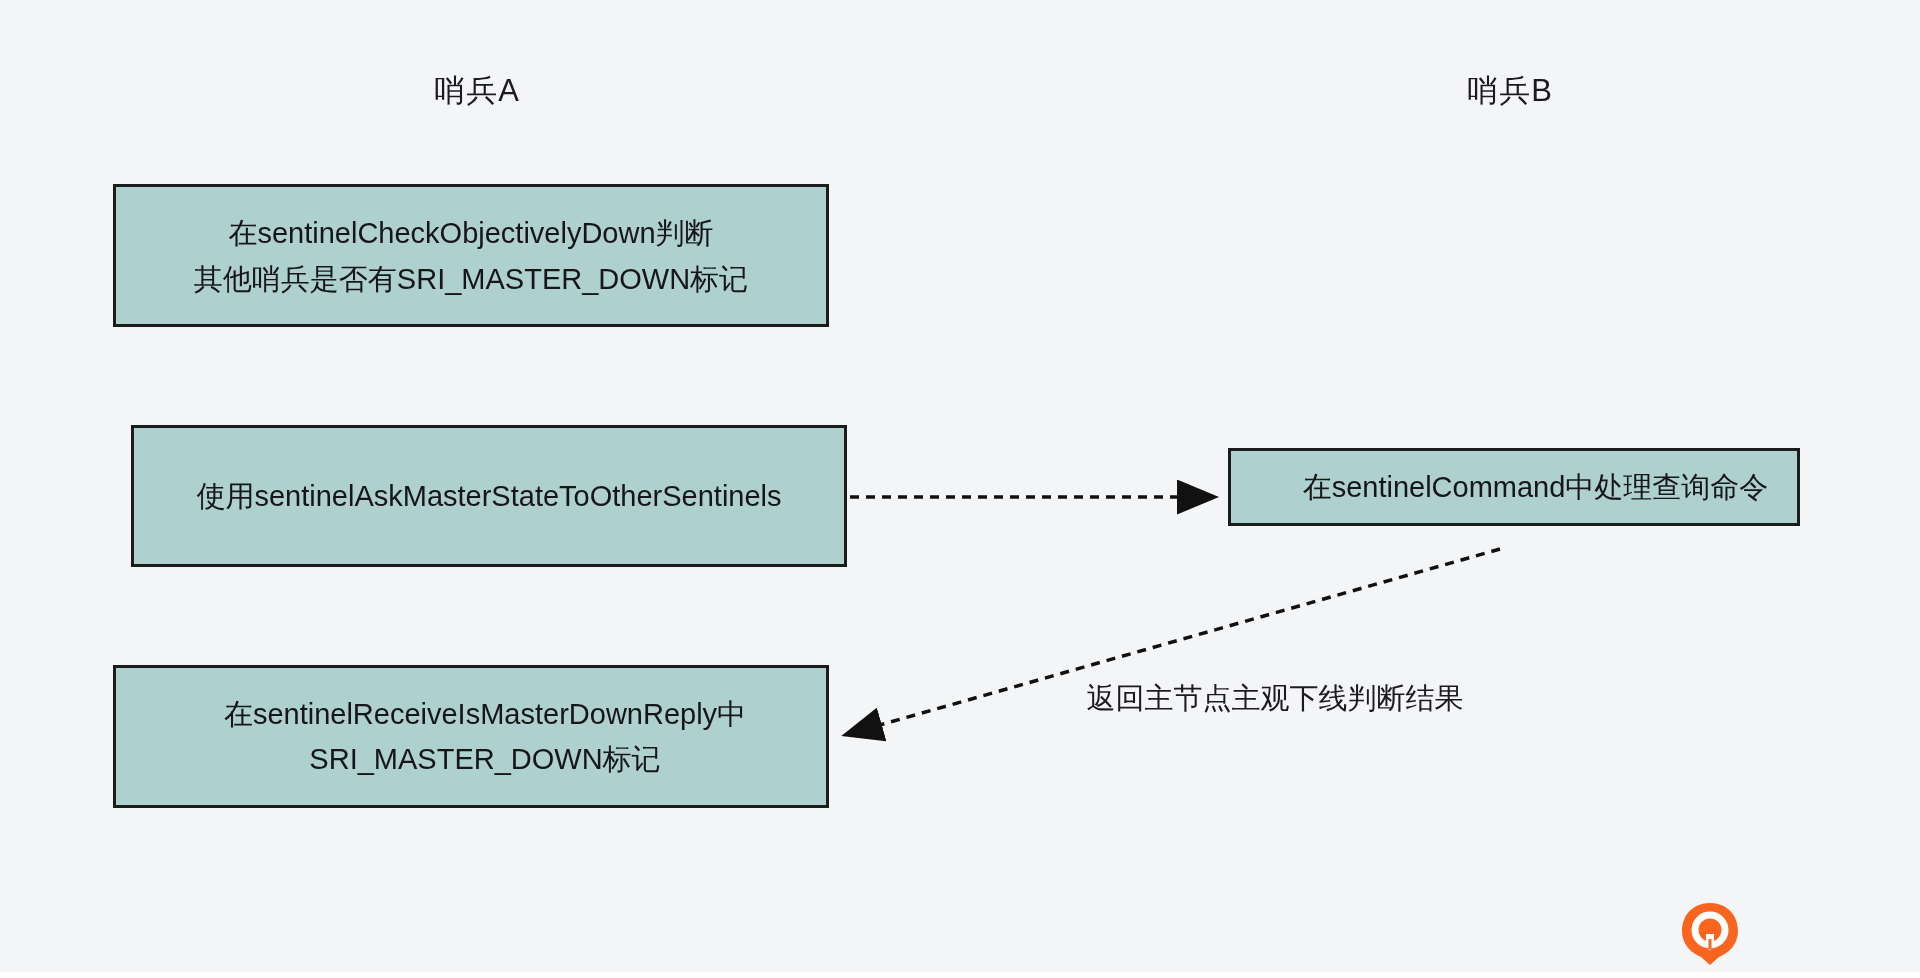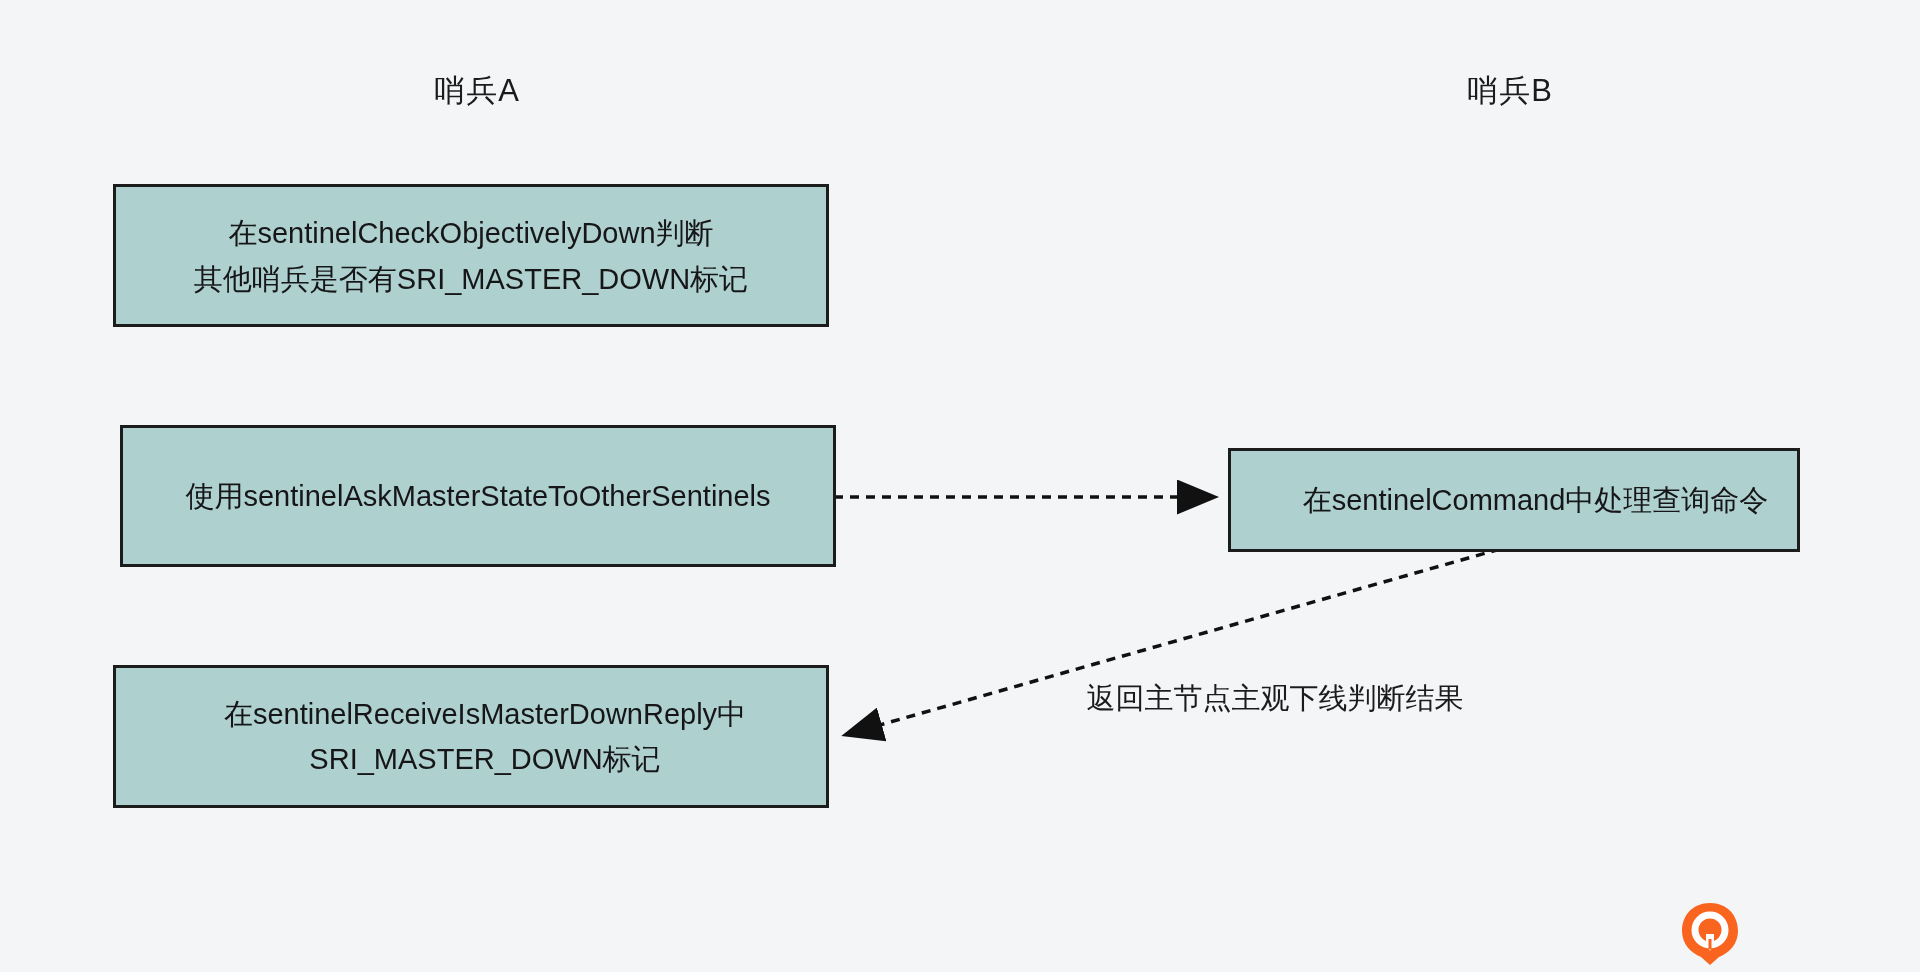--- a/index.html
+++ b/index.html
@@ -91,30 +91,30 @@
   </svg>
 
   <div class="lane-title" style="left:327px; top:70px;">哨兵A</div>
   <div class="lane-title" style="left:1360px; top:70px;">哨兵B</div>
 
   <div class="node" style="left:113px; top:184px; width:716px; height:143px;text-align:right;">
     <div>在sentinelCheckObjectivelyDown判断</div>
     <div>其他哨兵是否有SRI_MASTER_DOWN标记</div>
   </div>
 
-  <div class="node" style="left:120px; top:425px; width:716px; height:142px;">
+  <div class="node" style="left:131px; top:425px; width:716px; height:142px;">
     <div>使用sentinelAskMasterStateToOtherSentinels</div>
   </div>
 
   <div class="node" style="left:113px; top:665px; width:716px; height:143px; line-height:45px;padding-left:28px;">
     <div>在sentinelReceiveIsMasterDownReply中</div>
     <div>SRI_MASTER_DOWN标记</div>
   </div>
 
-  <div class="node" style="left:1228px; top:448px; width:572px; height:104px;padding-left:43px;">
+  <div class="node" style="left:1228px; top:448px; width:572px; height:78px;padding-left:43px;">
     <div>在sentinelCommand中处理查询命令</div>
   </div>
 
 
   <div class="arrow-label" style="left:1065px; top:676px; width:420px;">返回主节点主观下线判断结果</div>
 
   <div class="brand">
     <svg width="64" height="66" viewBox="0 0 64 66">
       <path d="M32 2 C15 2 4 14 4 30 C4 43 13 52 23 56 L32 64 L41 56 C51 52 60 43 60 30 C60 14 49 2 32 2 Z" fill="#f9651f"></path>
       <circle cx="32" cy="29" r="15" fill="none" stroke="#ffffff" stroke-width="7"></circle>

